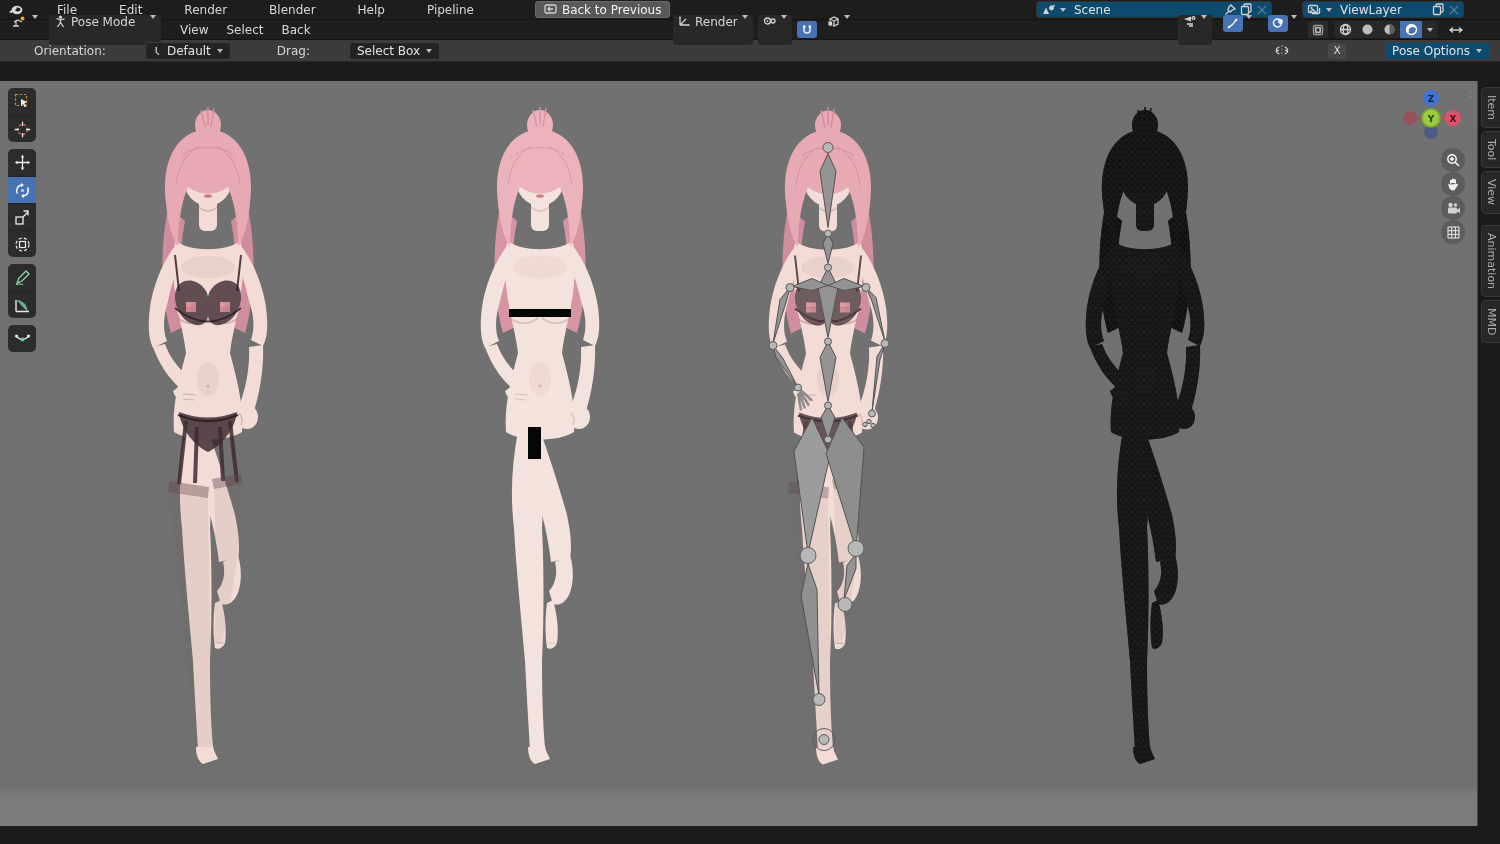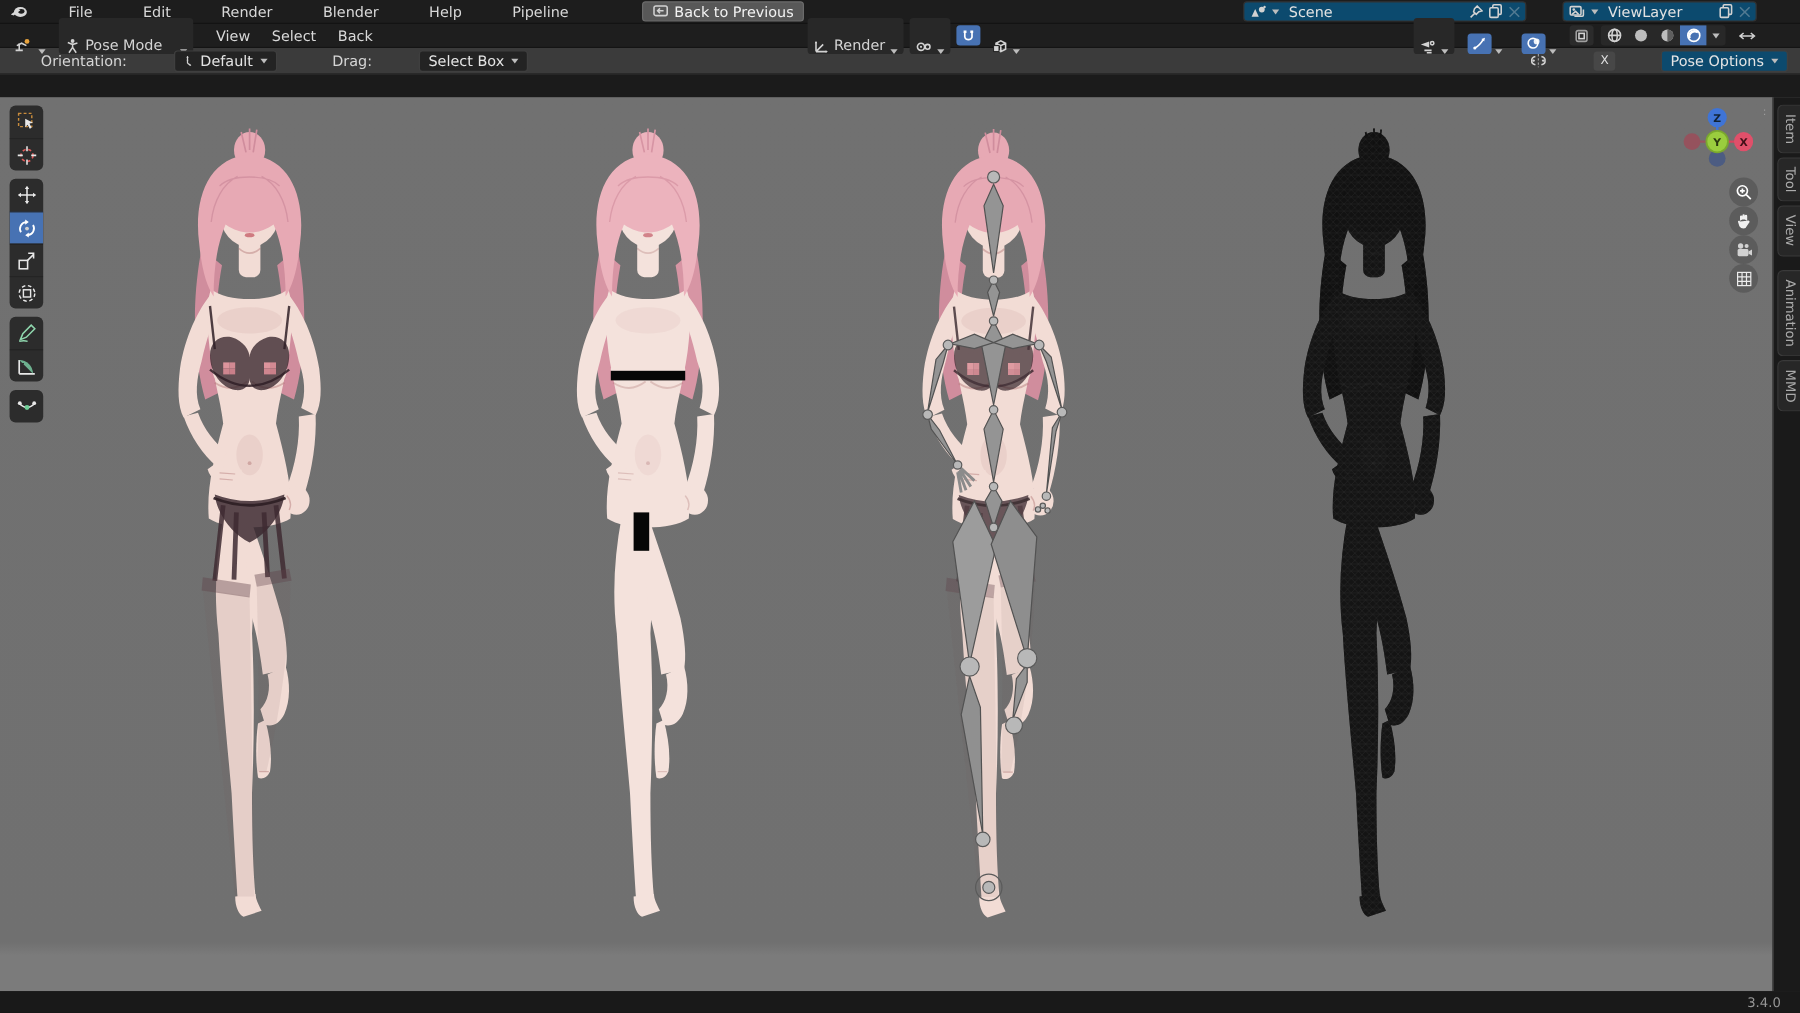--- a/index.html
+++ b/index.html
@@ -20,21 +20,21 @@
   .closx:before { transform:rotate(45deg);} .closx:after { transform:rotate(-45deg);}
 
   .topbar { height:20px; background:#1d1d1d; display:flex; align-items:center; padding:0 8px; border-bottom:1px solid #131313;gap:24px;}
   .menu-item { padding:0 9px; height:18px; line-height:18px; color:#d8d8d8; border-radius:3px; cursor:default; }
   .backbtn { margin-left:28px; height:17px; display:flex; align-items:center; gap:5px; background:#585858; border:1px solid #6a6a6a; border-radius:3px; padding:0 8px; color:#f2f2f2;text-align:center; }
   .idblock { display:flex; align-items:center; height:17px; background:#0c4a6e; border:1px solid #323232; border-radius:3px; padding:0 4px; gap:4px; }
   .idblock .txt { color:#e2e2e2; padding:0 4px; }
   .spacer { flex:1; }
 
   .vheader { height:20px; background:#1e1e1e; display:flex; align-items:center; padding:0 6px; border-bottom:1px solid #141414; }
-  .pill { display:flex; align-items:flex-end; gap:4px; height:30px; background:#282828; border-radius:3px; padding:0 5px; }
+  .pill { display:flex; align-items:flex-start; gap:4px; height:30px; background:#282828; border-radius:3px; padding:0 5px; }
   .pill.plain { background:transparent; }
   .caret { width:0; height:0; border-left:3.5px solid transparent; border-right:3.5px solid transparent; border-top:4px solid #bdbdbd; }
   .icbox { display:flex; align-items:center; justify-content:center; width:20px; height:17px; border-radius:3px; }
   .icbox.blue { background:#4772b3; }
   .seg { display:flex; align-items:center; background:#282828; border-radius:3px; overflow:hidden; height:17px; }
   .seg .cell { width:22px; height:17px; display:flex; align-items:center; justify-content:center; }
   .seg .cell.active { background:#4772b3; }
   .seg .cellc { width:16px; display:flex; align-items:center; justify-content:center; }
 
   .toolsettings { height:22px; background:#3b3b3b; display:flex; align-items:center; padding:0 10px; border-bottom:1px solid #262626;gap:32px; }
@@ -557,16 +557,13 @@
 
     <div class="tabstrip">
       <div class="stab">Item</div>
       <div class="stab">Tool</div>
       <div class="stab">View</div>
       <div class="stab grpgap">Animation</div>
       <div class="stab">MMD</div>
     </div>
   </div>
 
-  <div class="statusbar">
-    <span class="ver">3.4.0</span>
-  </div>
 </div>
 
 </body></html>

